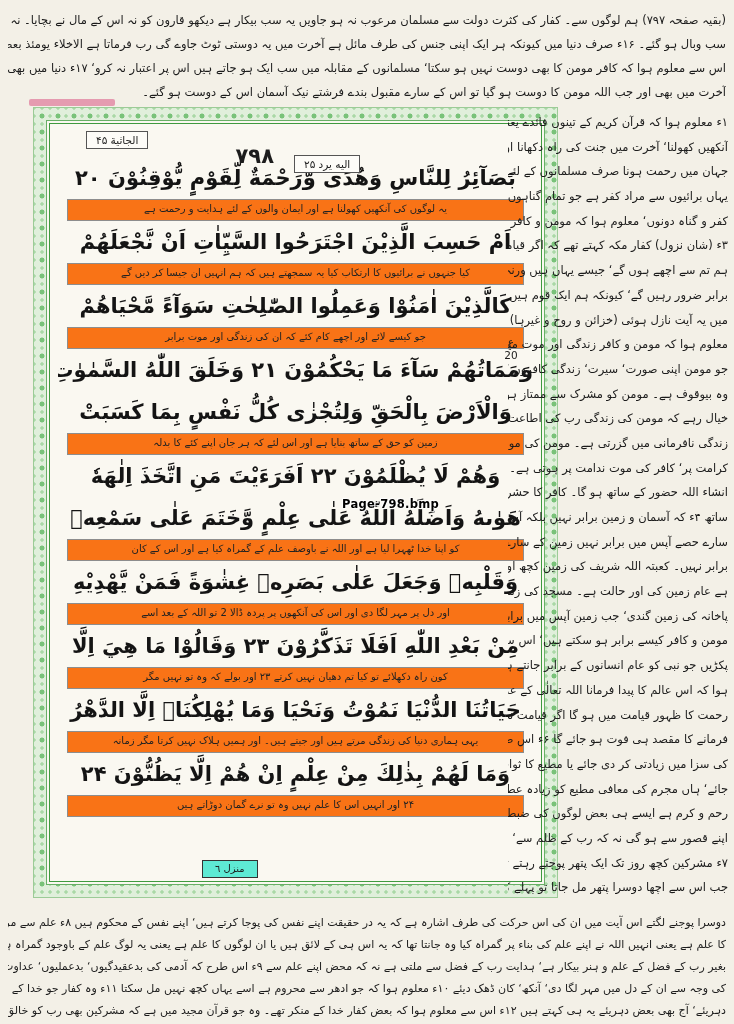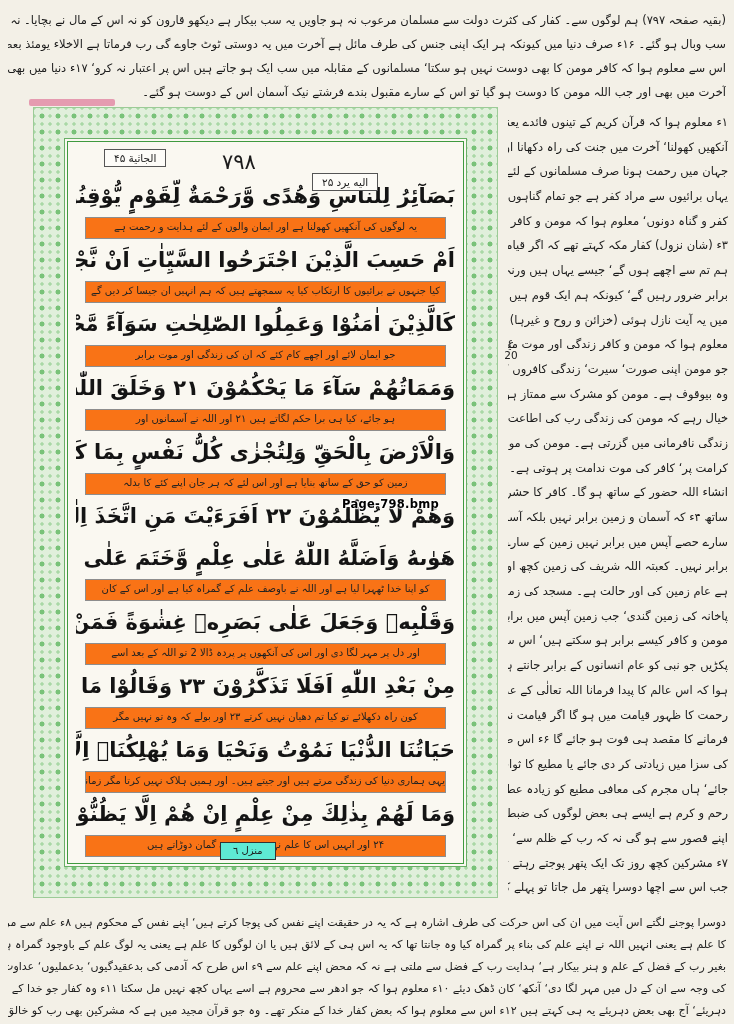--- a/index.html
+++ b/index.html
@@ -14,22 +14,22 @@
     text-align:right;
   }
   
   .top-sec{position:absolute;top:8px;left:8px;right:8px;}
   .top-sec .u-line{height:24px;line-height:24px;font-size:11.5px;}
   
   .pink-strip{position:absolute;left:29px;top:99px;width:86px;height:7px;
     background:#e59bb0;border-radius:2px;}
   
   .qbox{
-    position:absolute;left:33px;top:107px;width:465px;height:791px;
-    box-sizing:border-box;padding:33px;
+    position:absolute;left:33px;top:107px;width:525px;height:791px;
+    box-sizing:border-box;padding:15px;
     background-color:#e0efdb;
     background-image:
       radial-gradient(circle, #79c279 2.2px, rgba(0,0,0,0) 2.8px),
       radial-gradient(circle, #a9d8a6 1.4px, rgba(0,0,0,0) 2px);
     background-size:16px 16px,8px 8px;
     background-position:0 0,4px 4px;
     border:1px solid #9ccb97;
   }
   .qbox-inner{
     position:relative;box-sizing:border-box;height:100%;
@@ -41,22 +41,22 @@
   .qhead{position:relative;height:30px;}
   .hlabel{
     position:absolute;top:3px;box-sizing:border-box;
     border:1px solid #555;background:#fdfcf8;
     font-size:10.5px;line-height:16px;height:18px;padding:0 9px;
     direction:rtl;white-space:nowrap;
   }
   .hlabel.surah{left:28px;}
   .hlabel.juz{left:236px;margin-top:24px;}
   .pagenum{
-    position:absolute;left:146px;top:4px;width:70px;text-align:left;
-    font-size:21px;font-weight:normal;letter-spacing:3px;direction:rtl;
+    position:absolute;left:146px;top:16px;width:70px;text-align:right;
+    font-size:21px;font-weight:bold;letter-spacing:3px;direction:rtl;
   }
   .verse{margin-bottom:1px;}
   .arabic{
     direction:rtl;text-align:center;white-space:nowrap;overflow:hidden;
     font-size:21px;font-weight:bold;color:#141414;
     height:41px;line-height:41px;
   }
   .urdu-strip{
     direction:rtl;text-align:center;white-space:nowrap;overflow:hidden;
     background:#f97316;border:1px solid #8d8d8d;margin:0 9px;
@@ -115,25 +115,24 @@
           <div class="verse">
           <div class="arabic">بَصَآئِرُ لِلنَّاسِ وَهُدًى وَّرَحْمَةٌ لِّقَوْمٍ يُّوْقِنُوْنَ ۲۰</div>
           <div class="urdu-strip">یہ لوگوں کی آنکھیں کھولنا ہے اور ایمان والوں کے لئے ہدایت و رحمت ہے</div>
         </div>
           <div class="verse">
           <div class="arabic">اَمْ حَسِبَ الَّذِيْنَ اجْتَرَحُوا السَّيِّاٰتِ اَنْ نَّجْعَلَهُمْ</div>
           <div class="urdu-strip">کیا جنہوں نے برائیوں کا ارتکاب کیا یہ سمجھتے ہیں کہ ہم انہیں ان جیسا کر دیں گے</div>
         </div>
           <div class="verse">
           <div class="arabic">كَالَّذِيْنَ اٰمَنُوْا وَعَمِلُوا الصّٰلِحٰتِ سَوَآءً مَّحْيَاهُمْ</div>
-          <div class="urdu-strip">جو ایمان لائے اور اچھے کام کئے کہ ان کی زندگی اور موت برابر</div>
+          <div class="urdu-strip">جو کیسے لائے اور اچھے کام کئے کہ ان کی زندگی اور موت برابر</div>
         </div>
           <div class="verse">
           <div class="arabic">وَمَمَاتُهُمْ سَآءَ مَا يَحْكُمُوْنَ ۲۱ وَخَلَقَ اللّٰهُ السَّمٰوٰتِ</div>
-          <div class="urdu-strip">ہو جائے، کیا ہی برا حکم لگاتے ہیں ۲۱ اور اللہ نے آسمانوں اور</div>
         </div>
           <div class="verse">
           <div class="arabic">وَالْاَرْضَ بِالْحَقِّ وَلِتُجْزٰى كُلُّ نَفْسٍ بِمَا كَسَبَتْ</div>
           <div class="urdu-strip">زمین کو حق کے ساتھ بنایا ہے اور اس لئے کہ ہر جان اپنے کئے کا بدلہ</div>
         </div>
           <div class="verse">
           <div class="arabic">وَهُمْ لَا يُظْلَمُوْنَ ۲۲ اَفَرَءَيْتَ مَنِ اتَّخَذَ اِلٰهَهٗ</div>
         </div>
           <div class="verse">
           <div class="arabic">هَوٰىهُ وَاَضَلَّهُ اللّٰهُ عَلٰى عِلْمٍ وَّخَتَمَ عَلٰى سَمْعِهٖ</div>

